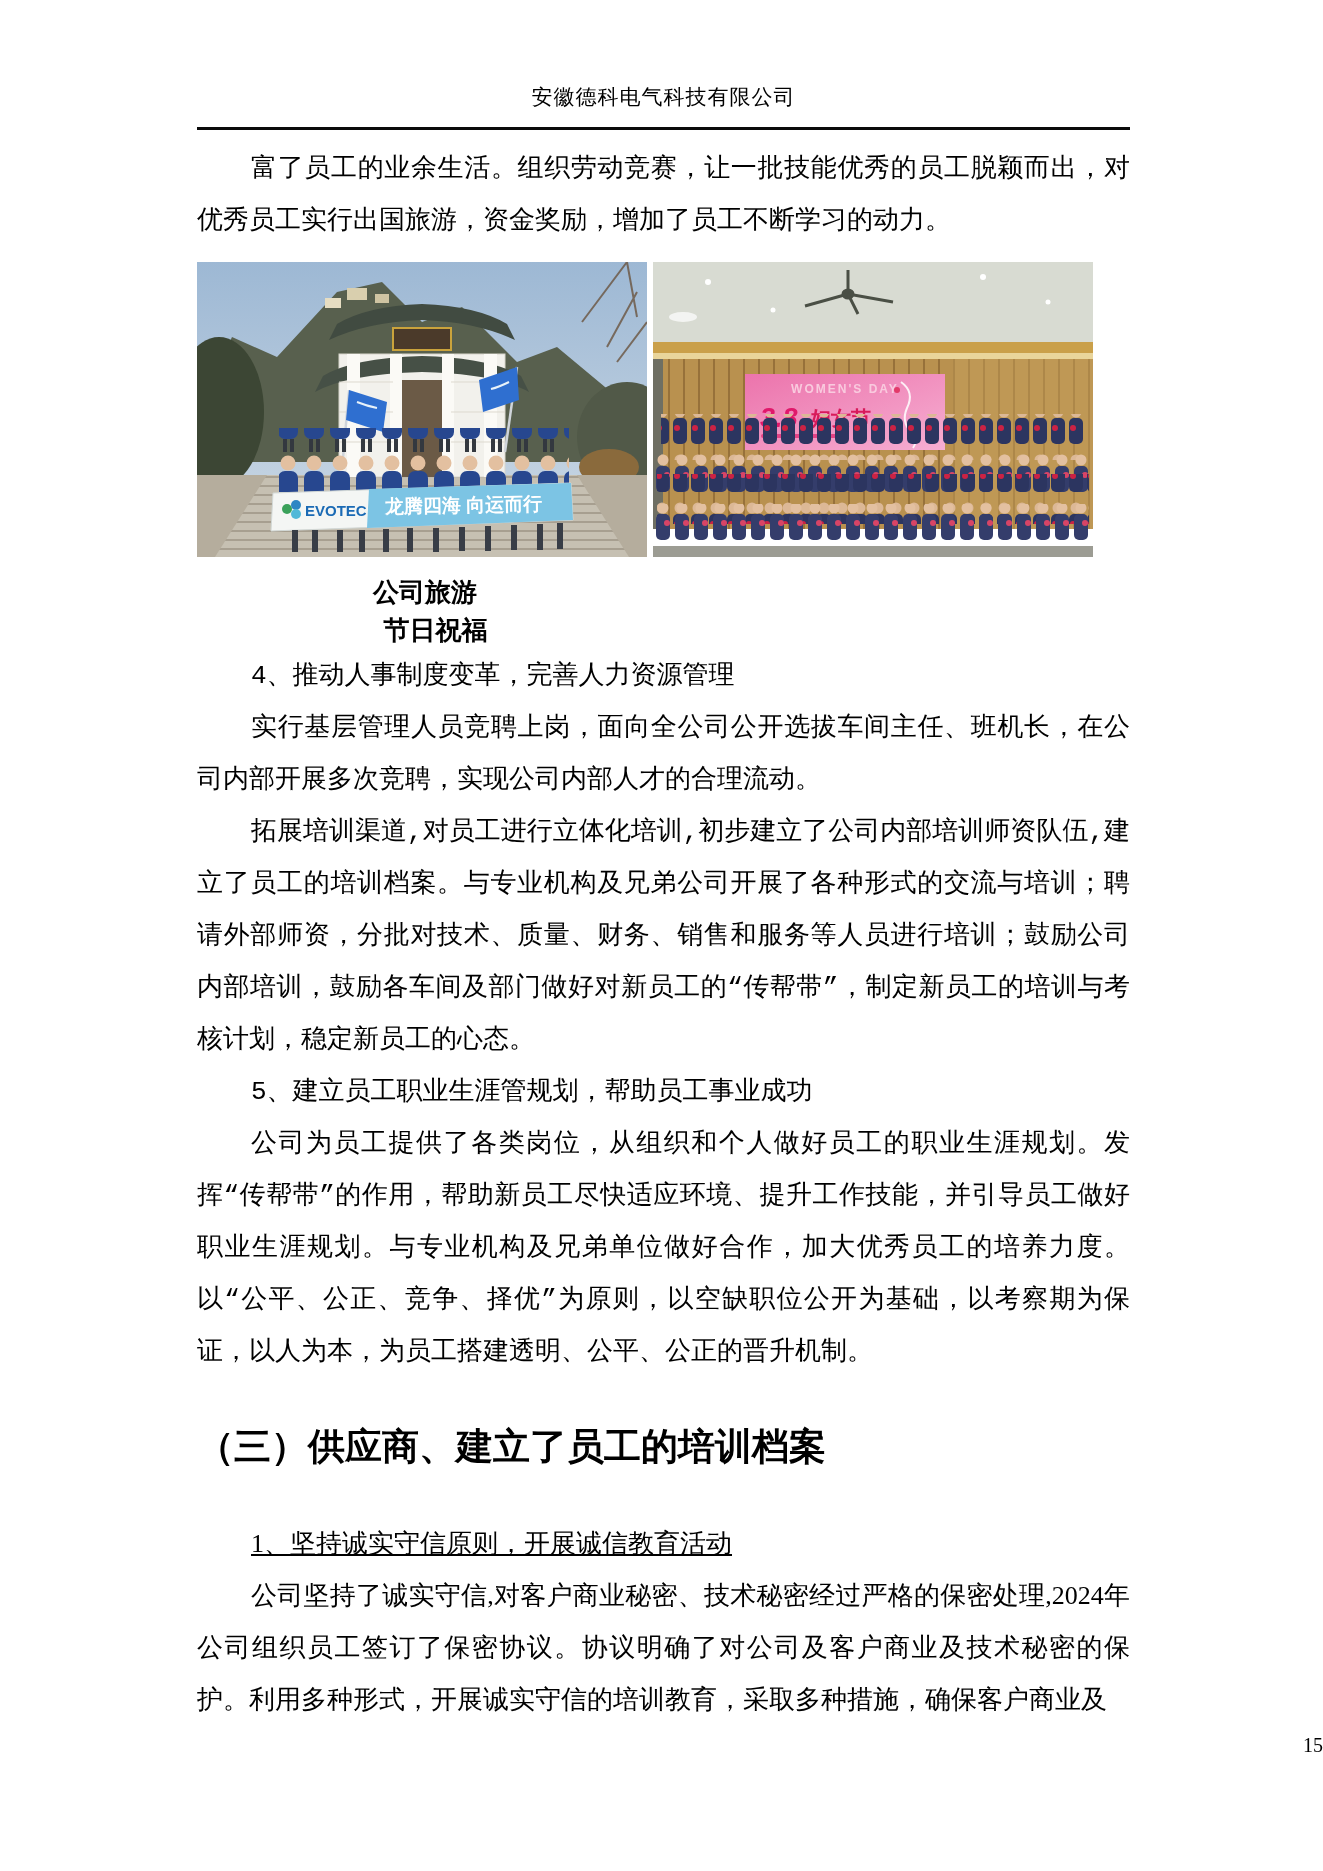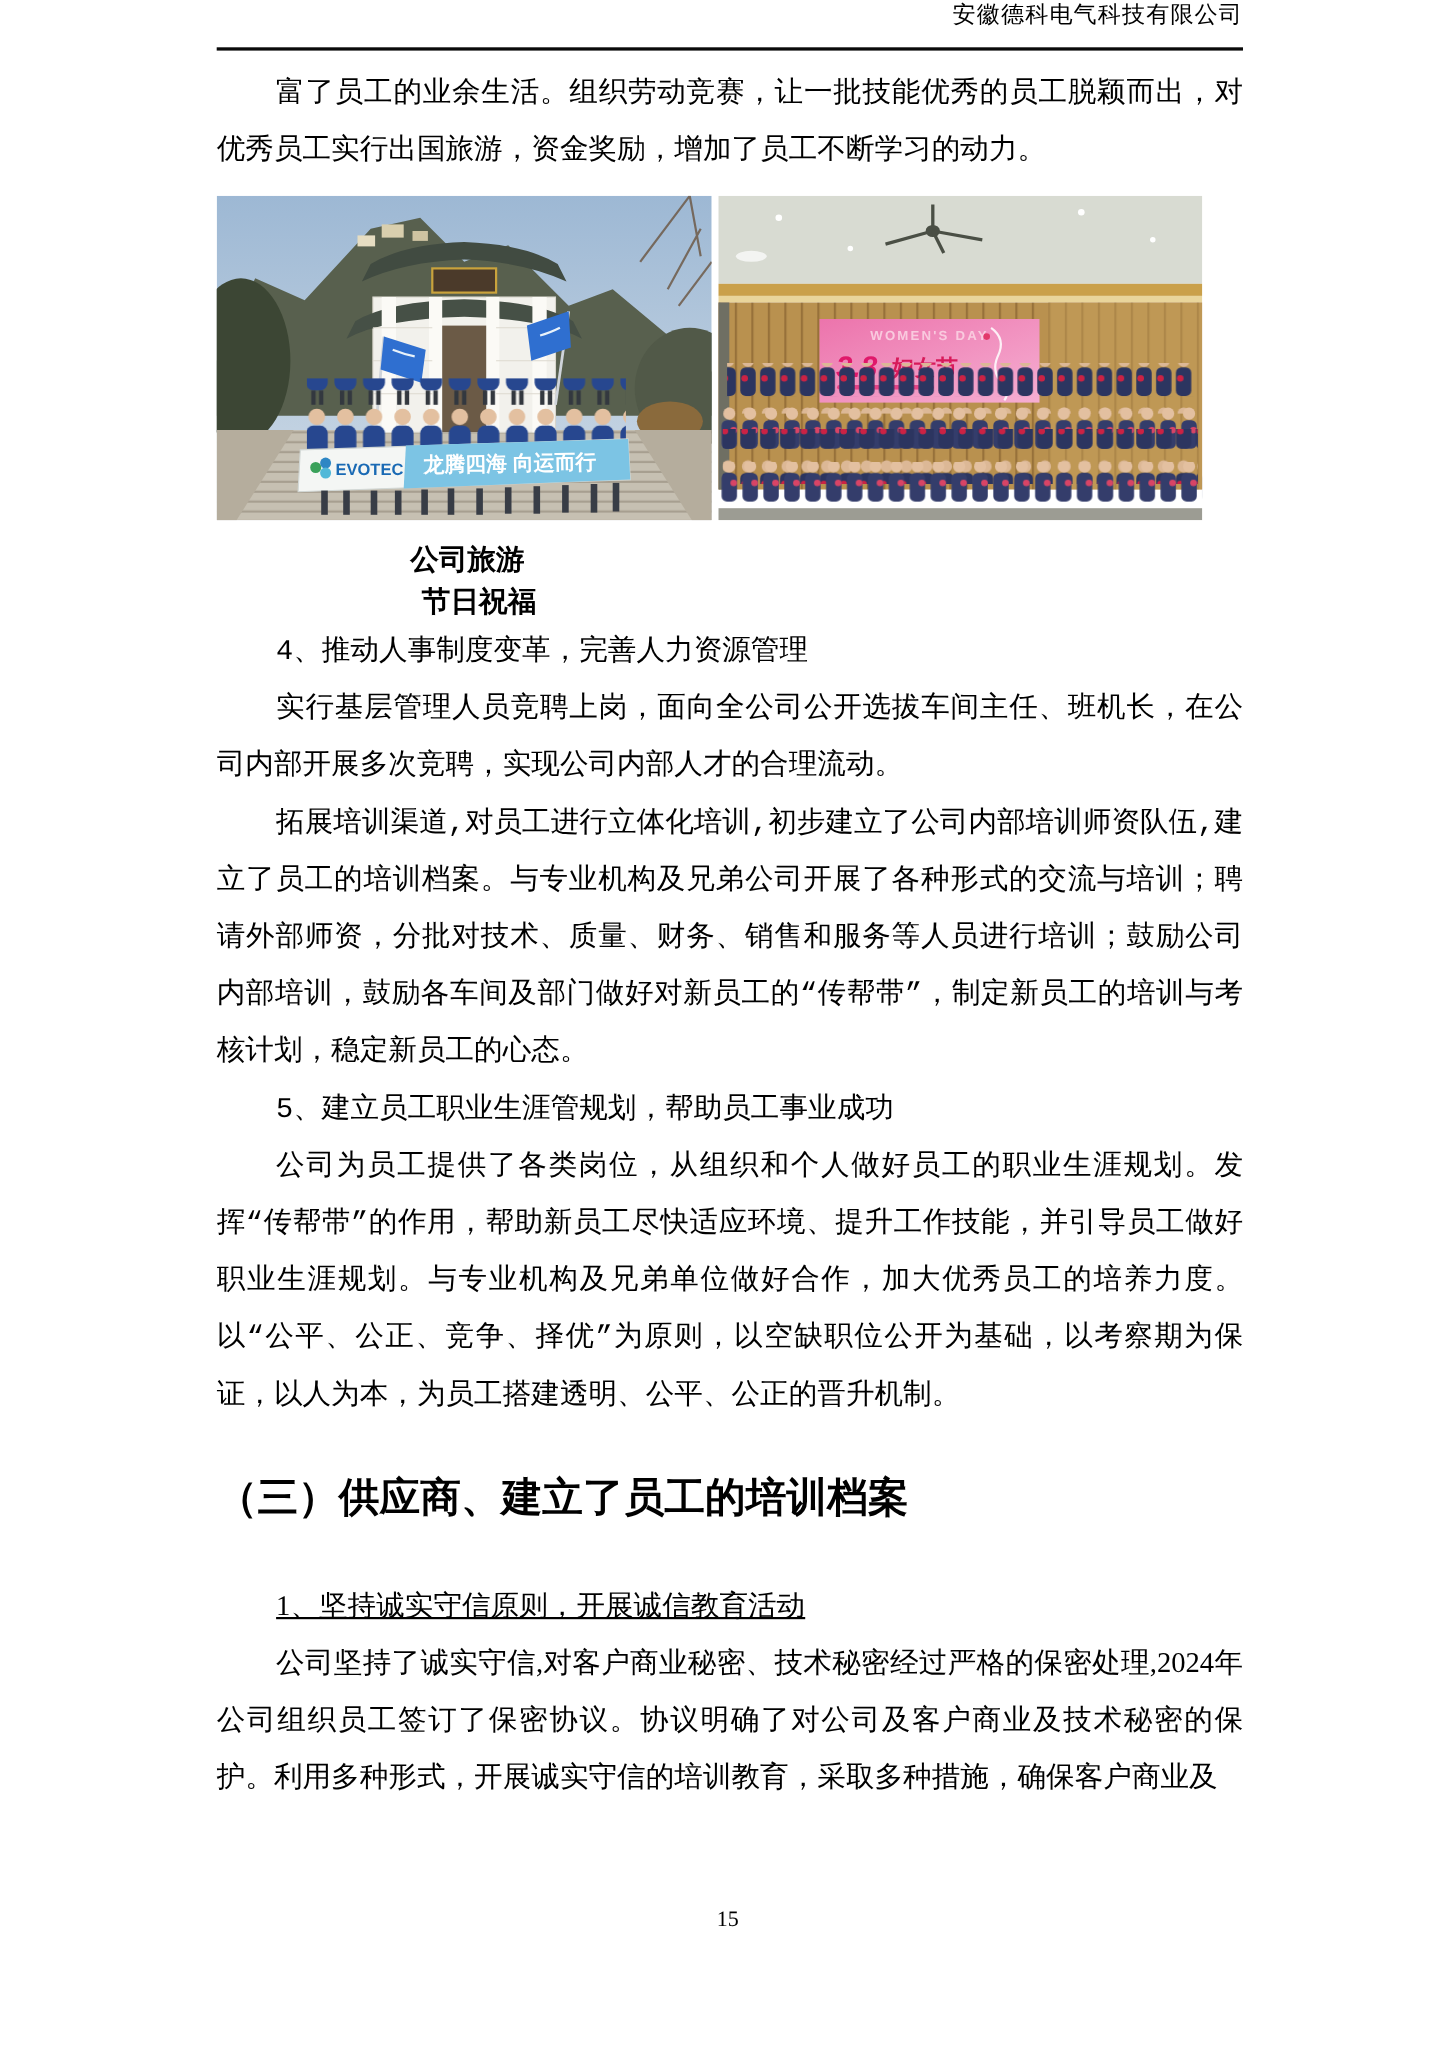--- a/index.html
+++ b/index.html
@@ -7,21 +7,22 @@
     position:relative;
     width:1323px;height:1871px;
     margin:0 auto;
     background:#ffffff;
     font-family:"Liberation Serif","DejaVu Serif",serif;
     color:#000;
     overflow:hidden;
   }
   .content{position:absolute;left:197px;top:0;width:933px;}
   .doc-header{
-    text-align:right;
+    padding-top:84px;
+    text-align:center;
     font-size:21px;line-height:26px;
     letter-spacing:1px;
   }
   .header-rule{
     margin:17px 0 0 0;
     border:none;border-top:3px solid #0a0a0a;
     width:100%;
   }
   .body-par{
     font-size:26px;line-height:52px;
@@ -40,21 +41,21 @@
   .caption.left{width:456px;}
   .caption.right{width:477px;}
   .section-text{margin-top:1px;font-family:Liberation Mono, monospace;}
   .chapter-heading{
     font-size:37px;line-height:46px;font-weight:bold;
     margin:46px 0 0 0;
   }
   .sub-first{margin-top:48px;text-decoration:underline;}
   .page-number{
     position:absolute;left:0;top:1732px;width:100%;
-    text-align:center;font-size:20px;line-height:26px;
+    text-align:right;font-size:20px;line-height:26px;
   }
   svg text{font-family:"Liberation Sans","DejaVu Sans",sans-serif;}
 </style>
 </head>
 <body>
 
 <div class="page">
   <div class="content">
 
     <div class="doc-header">安徽德科电气科技有限公司</div>

